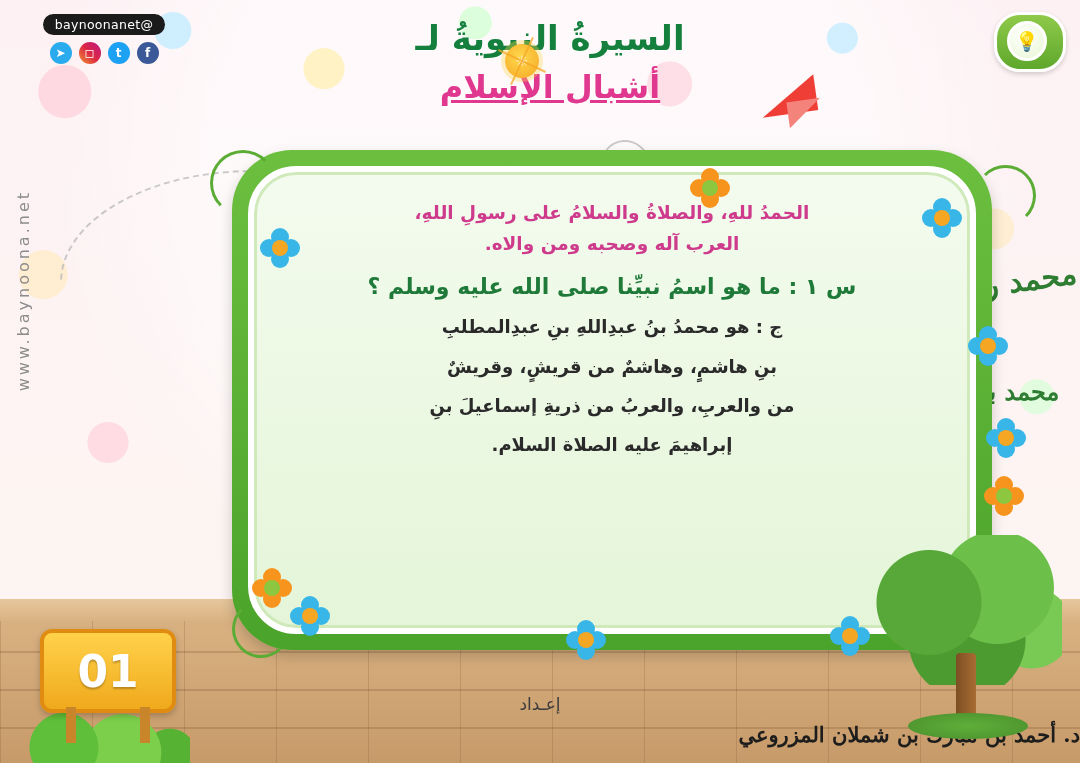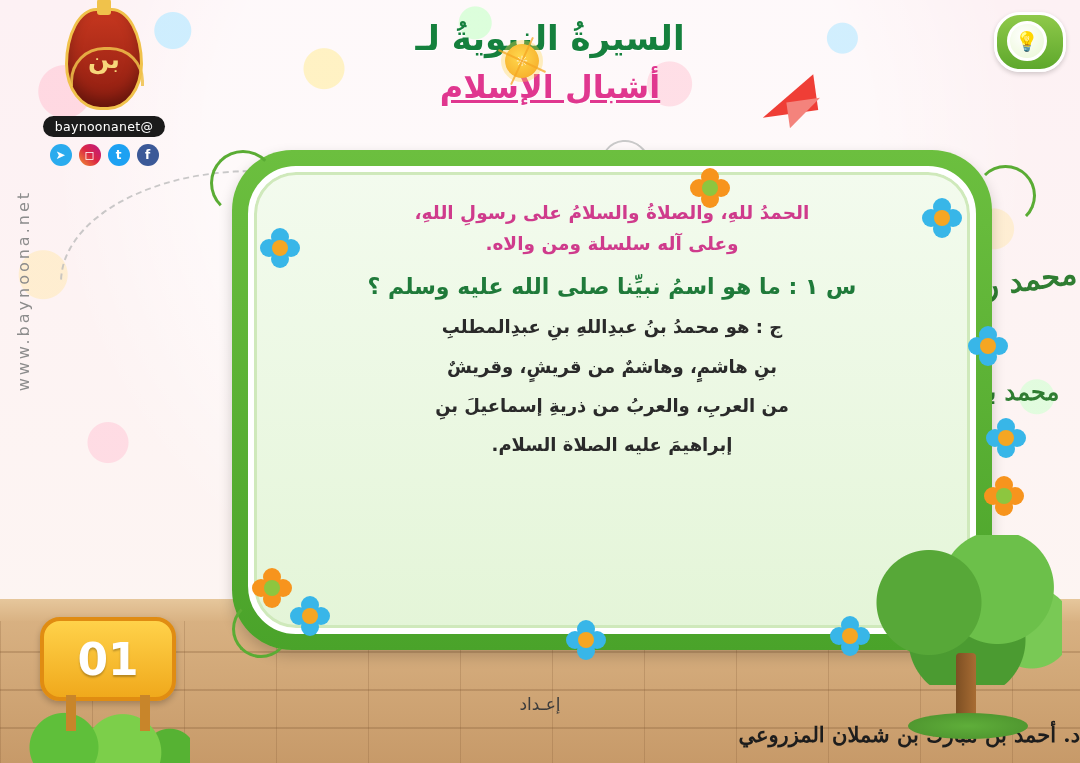--- a/index.html
+++ b/index.html
@@ -194,23 +194,23 @@
   }
   .author .lbl{color:#3c3c3c;font-size:17px;letter-spacing:4px;}
   .author .name{
     margin-top:8px;color:#1d1d1d;font-size:21px;font-weight:bold;
     font-family:"DejaVu Serif","Liberation Serif",serif;
     text-align:right;
   }
 
   
   .plaque{
-    position:absolute;left:40px;bottom:62px;width:128px;height:76px;
+    position:absolute;left:40px;bottom:50px;width:128px;height:76px;
     background:linear-gradient(#ffd24a,#f0a91c);
-    border:4px solid #e08c12;border-radius:20px;
+    border:4px solid #e08c12;border-radius:12px;
     display:flex;align-items:center;justify-content:center;
     box-shadow:0 3px 6px rgba(0,0,0,.22);
   }
   .plaque span{color:#ffffff;font-size:44px;font-weight:bold;text-shadow:0 2px 2px rgba(0,0,0,.25);}
   .plaque:before,.plaque:after{
     content:"";position:absolute;bottom:-34px;width:10px;height:36px;background:#c8852a;
   }
   .plaque:before{left:22px;}
   .plaque:after{right:22px;}
   .bush{
@@ -286,49 +286,45 @@
     <span class="bulb">💡</span>
   </div>
 
   <div class="title-wrap">
     <div class="title-1">السيرةُ النبويةُ لـ</div>
     <div class="title-2">أشبال الإسلام</div>
   </div>
   <div class="sun">☀</div>
 
   <div class="logo-block">
-    <div class="logo-lamp">
-      <div class="handle"></div>
-      <span>بن</span>
-    </div>
     <div class="site-tag">@baynoonanet</div>
     <div class="socials">
       <i class="s-fb">f</i>
       <i class="s-tw">t</i>
       <i class="s-ig">◻</i>
       <i class="s-tg">➤</i>
     </div>
   </div>
 
   <div class="side-url">www.baynoona.net</div>
 
   <div class="calli">
     <div class="c1">محمد رسول الله</div>
     <div class="c2">هو</div>
     <div class="c3">محمد بن عبد الله</div>
   </div>
 
   <div class="board">
     <div class="board-inner">
       <div class="basmala">الحمدُ للهِ، والصلاةُ والسلامُ على رسولِ اللهِ،</div>
-      <div class="basmala">وعلى آله سلسلة ومن والاه.</div>
+      <div class="basmala">العرب آله وصحبه ومن والاه.</div>
       <div class="q-line">س ١ : ما هو اسمُ نبيِّنا صلى الله عليه وسلم ؟</div>
       <div class="a-line">ج : هو محمدُ بنُ عبدِاللهِ بنِ عبدِالمطلبِ</div>
       <div class="a-line">بنِ هاشمٍ، وهاشمٌ من قريشٍ، وقريشٌ</div>
-      <div class="a-line">من العربِ، والعربُ من ذريةِ إسماعيلَ بنِ</div>
+      <div class="a-line">من والعربِ، والعربُ من ذريةِ إسماعيلَ بنِ</div>
       <div class="a-line">إبراهيمَ عليه الصلاة السلام.</div>
     </div>
   </div>
 
   <div class="vine v1"></div>
   <div class="vine v2"></div>
   <div class="vine v3"></div>
   <div class="vine v4"></div>
 
   <div class="flower f-or" style="left:690px;top:168px">

